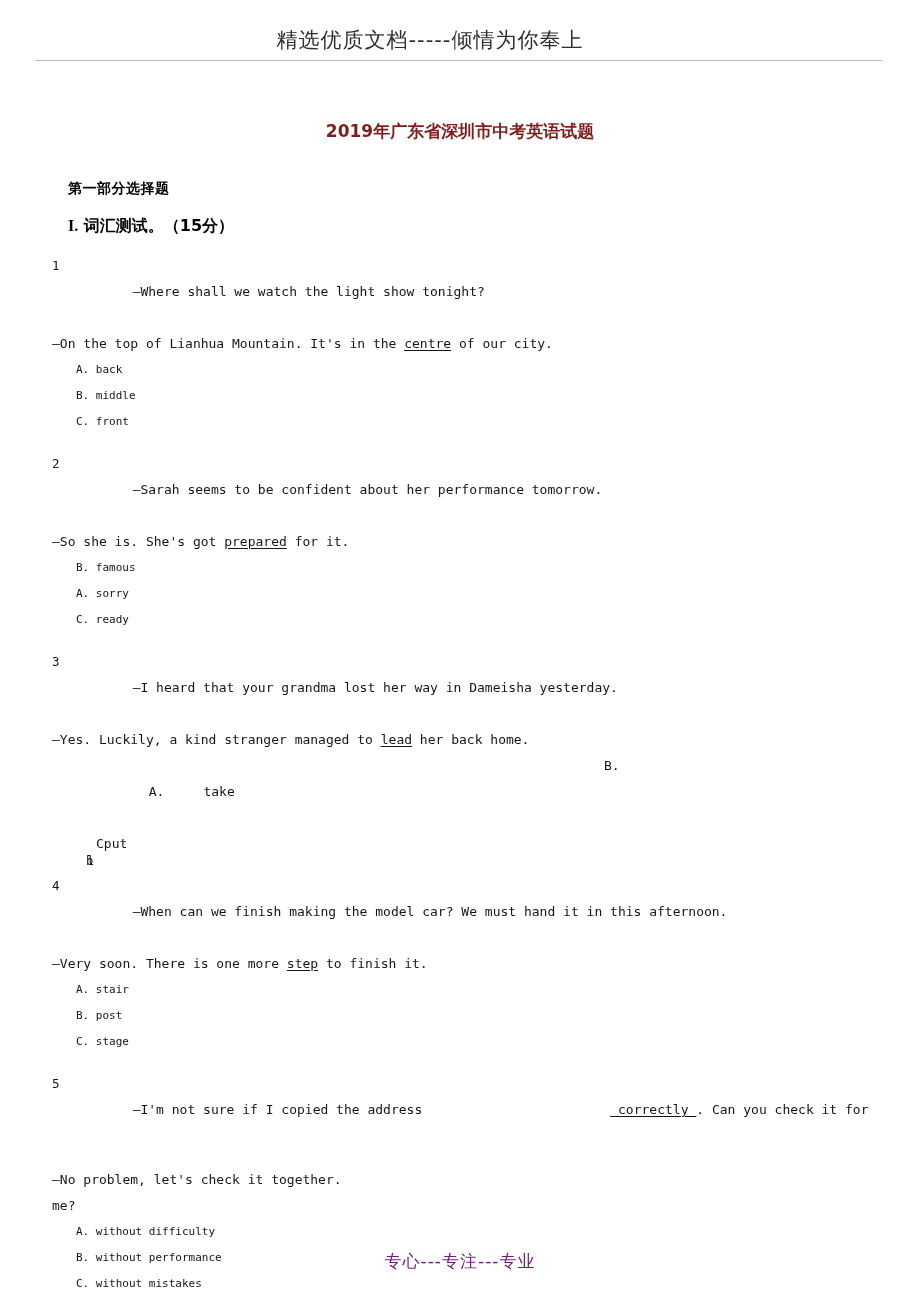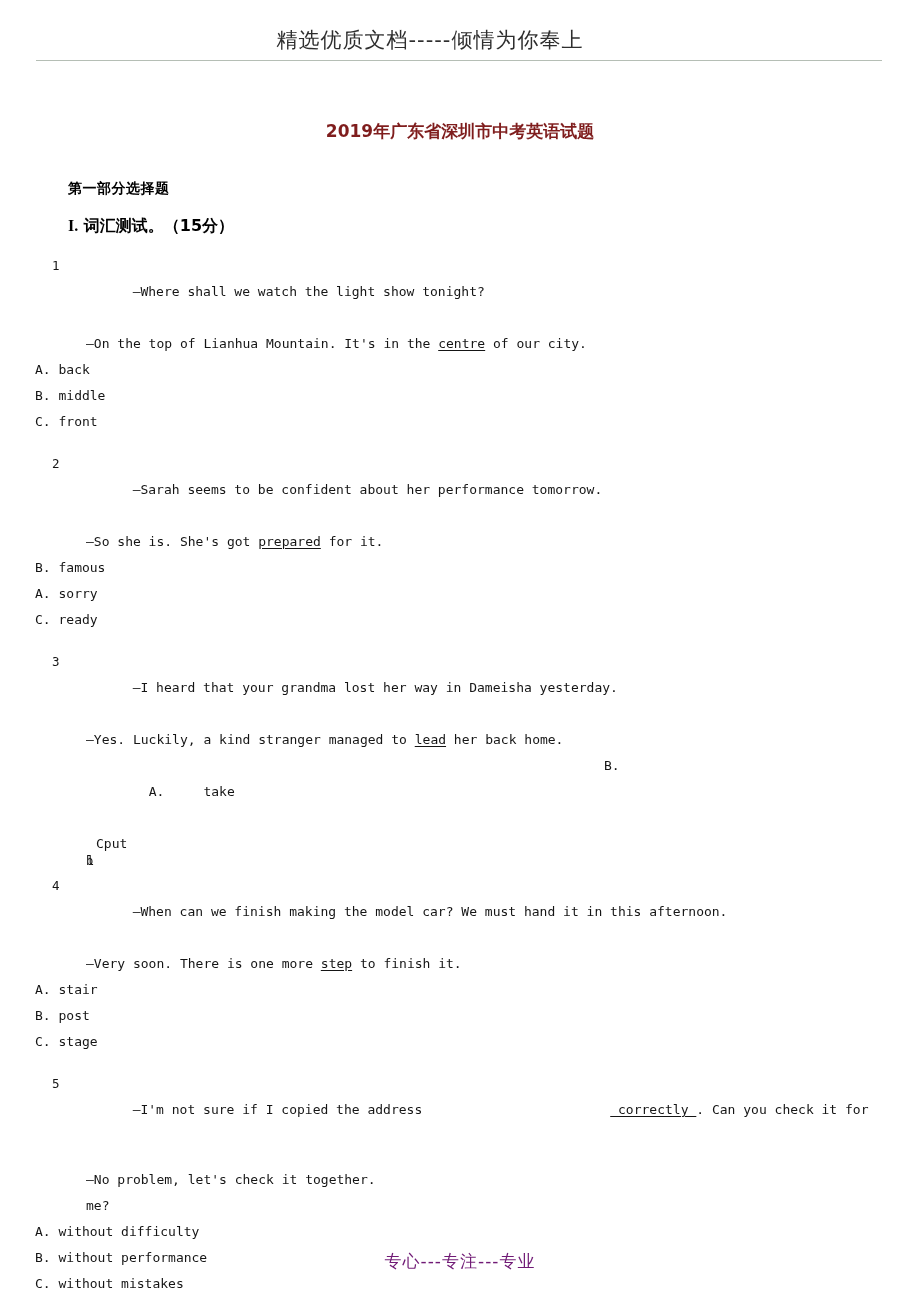--- a/index.html
+++ b/index.html
@@ -99,27 +99,27 @@
     white-space: pre;
   }
   .qnum {
     position: absolute;
     left: -18px;
     top: 0;
     font-family: "DejaVu Sans Mono", monospace;
     font-size: 12.5px;
   }
   .qline.cont {
-    margin-left: 86px;
+    margin-left: 52px;
   }
   .opt {
-    margin-left: 35px;
+    margin-left: 76px;
     white-space: pre;
     font-family: "DejaVu Sans Mono", monospace;
-    font-size: 13px;
+    font-size: 11px;
     line-height: 26px;
   }
   u.ul {
     text-decoration: underline;
     text-underline-offset: 2px;
   }
   .gap-line {
     display: inline-block;
   }
   .optrow {

